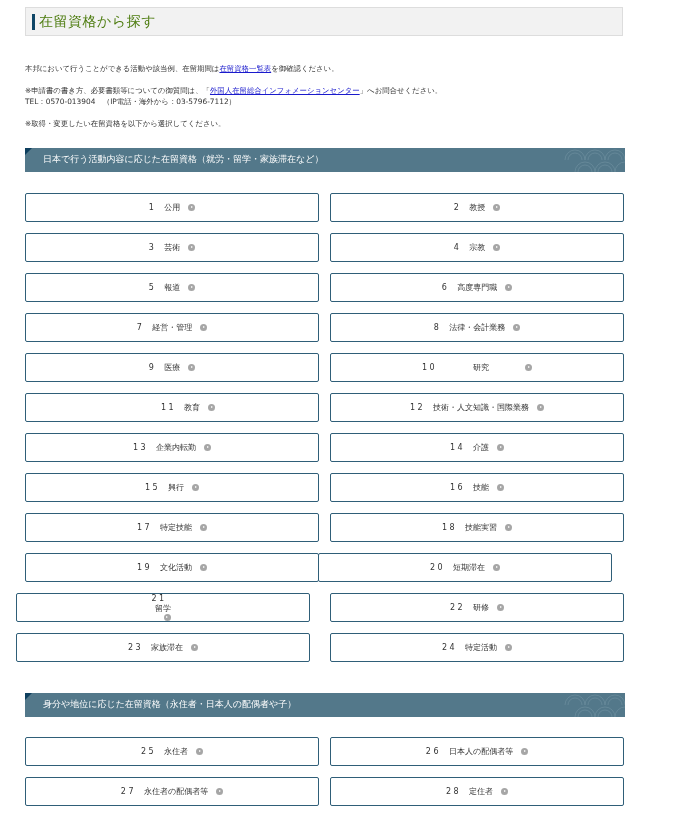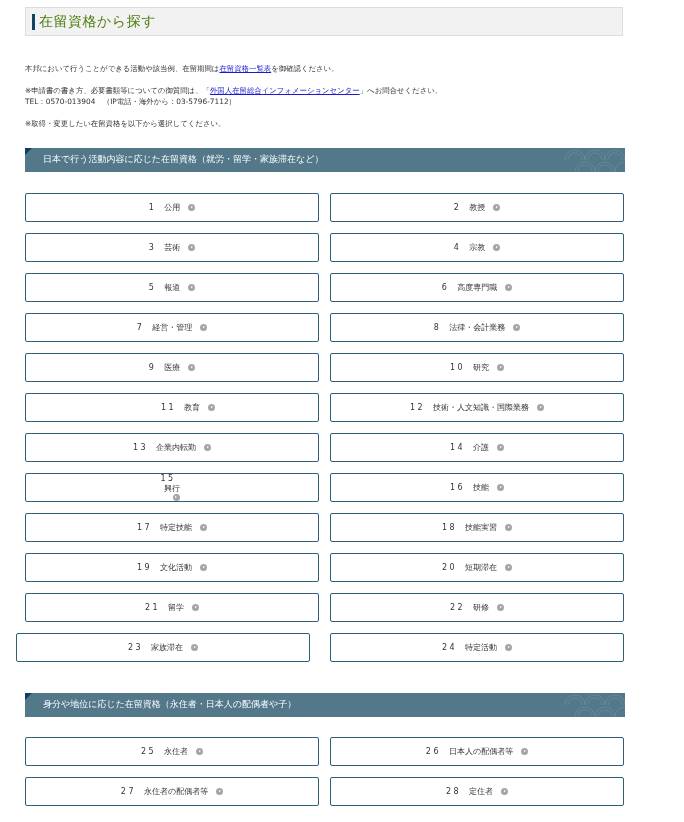--- a/index.html
+++ b/index.html
@@ -129,21 +129,21 @@
 <div class="btn" style="left:330px;top:313px;">
     <span class="num">8</span>
     <span>法律・会計業務</span>
     <span class="arrow"></span>
   </div>
 <div class="btn" style="left:25px;top:353px;">
     <span class="num">9</span>
     <span>医療</span>
     <span class="arrow"></span>
   </div>
-<div class="btn" style="left:330px;top:353px;">
+<div class="btn" style="left:330px;top:353px;gap:28px;">
     <span class="num">10</span>
     <span>研究</span>
     <span class="arrow"></span>
   </div>
 <div class="btn" style="left:25px;top:393px;padding-left:32px;">
     <span class="num">11</span>
     <span>教育</span>
     <span class="arrow"></span>
   </div>
 <div class="btn" style="left:330px;top:393px;">
@@ -154,21 +154,21 @@
 <div class="btn" style="left:25px;top:433px;">
     <span class="num">13</span>
     <span>企業内転勤</span>
     <span class="arrow"></span>
   </div>
 <div class="btn" style="left:330px;top:433px;">
     <span class="num">14</span>
     <span>介護</span>
     <span class="arrow"></span>
   </div>
-<div class="btn" style="left:25px;top:473px;flex-direction:column;">
+<div class="btn" style="left:25px;top:473px;">
     <span class="num">15</span>
     <span>興行</span>
     <span class="arrow"></span>
   </div>
 <div class="btn" style="left:330px;top:473px;">
     <span class="num">16</span>
     <span>技能</span>
     <span class="arrow"></span>
   </div>
 <div class="btn" style="left:25px;top:513px;">
@@ -179,26 +179,26 @@
 <div class="btn" style="left:330px;top:513px;">
     <span class="num">18</span>
     <span>技能実習</span>
     <span class="arrow"></span>
   </div>
 <div class="btn" style="left:25px;top:553px;">
     <span class="num">19</span>
     <span>文化活動</span>
     <span class="arrow"></span>
   </div>
-<div class="btn" style="left:330px;top:553px;">
+<div class="btn" style="left:318px;top:553px;">
     <span class="num">20</span>
     <span>短期滞在</span>
     <span class="arrow"></span>
   </div>
-<div class="btn" style="left:25px;top:593px;">
+<div class="btn" style="left:16px;top:593px;flex-direction:column;">
     <span class="num">21</span>
     <span>留学</span>
     <span class="arrow"></span>
   </div>
 <div class="btn" style="left:330px;top:593px;">
     <span class="num">22</span>
     <span>研修</span>
     <span class="arrow"></span>
   </div>
 <div class="btn" style="left:16px;top:633px;">

